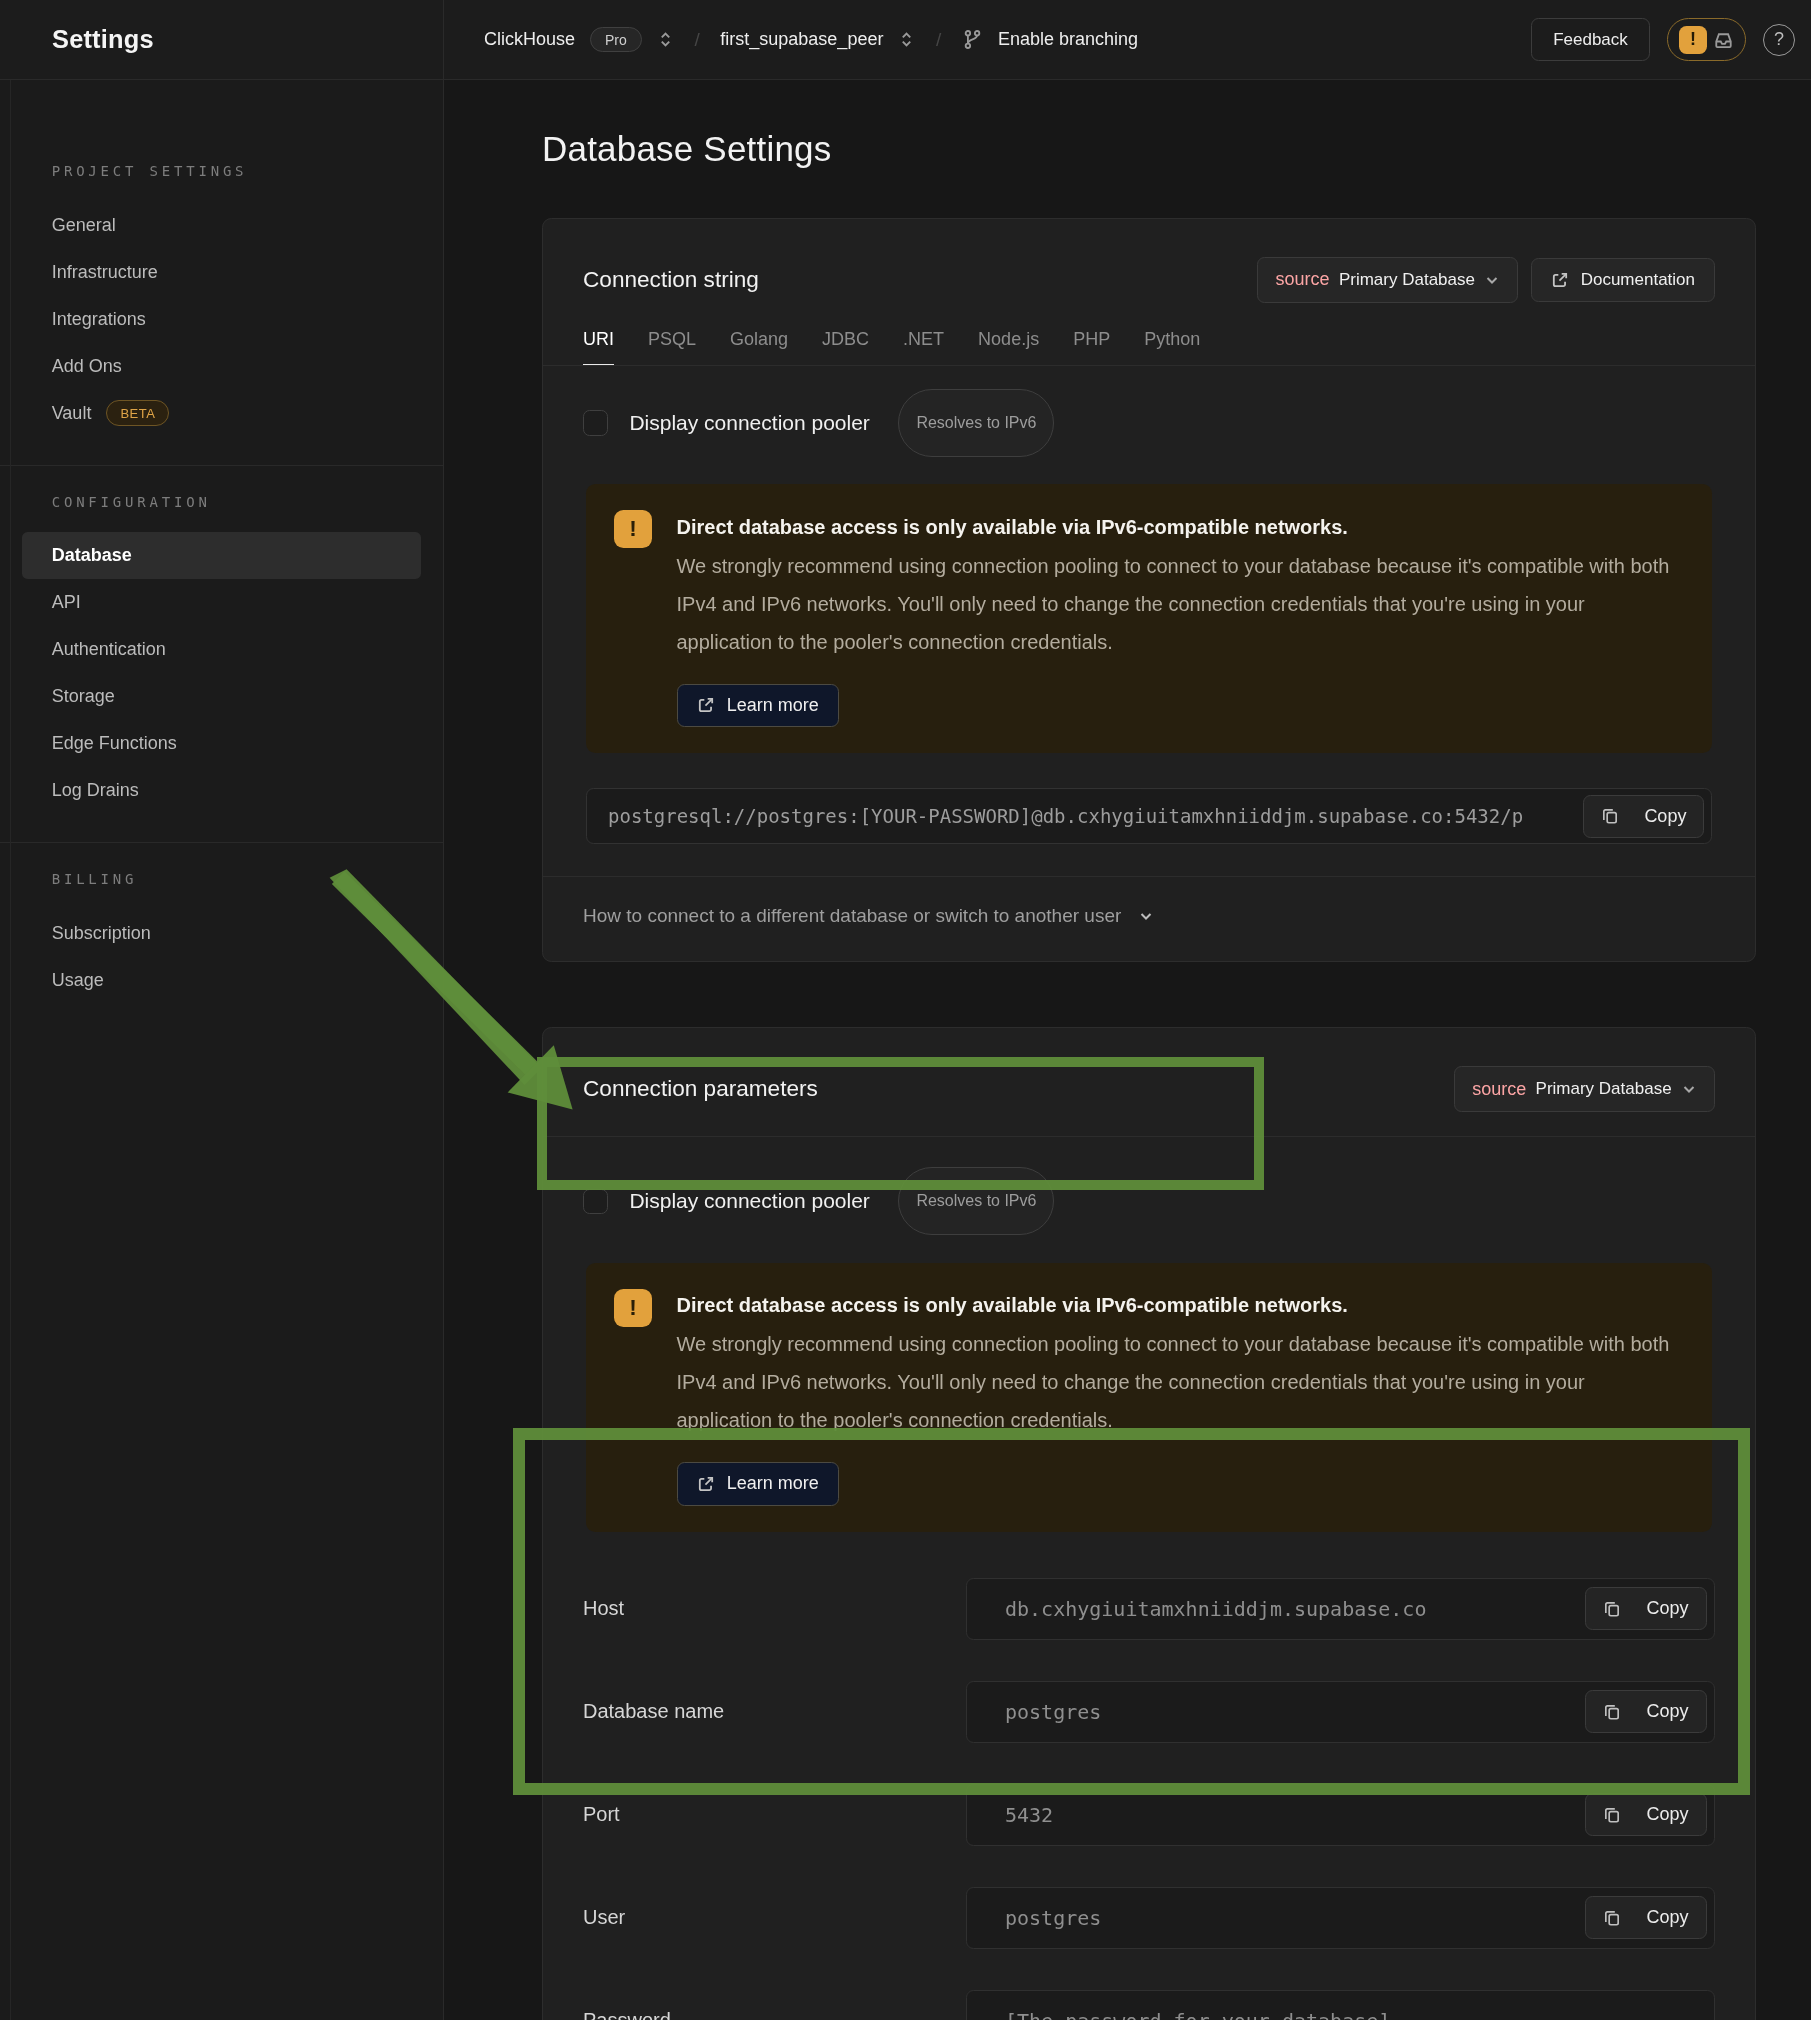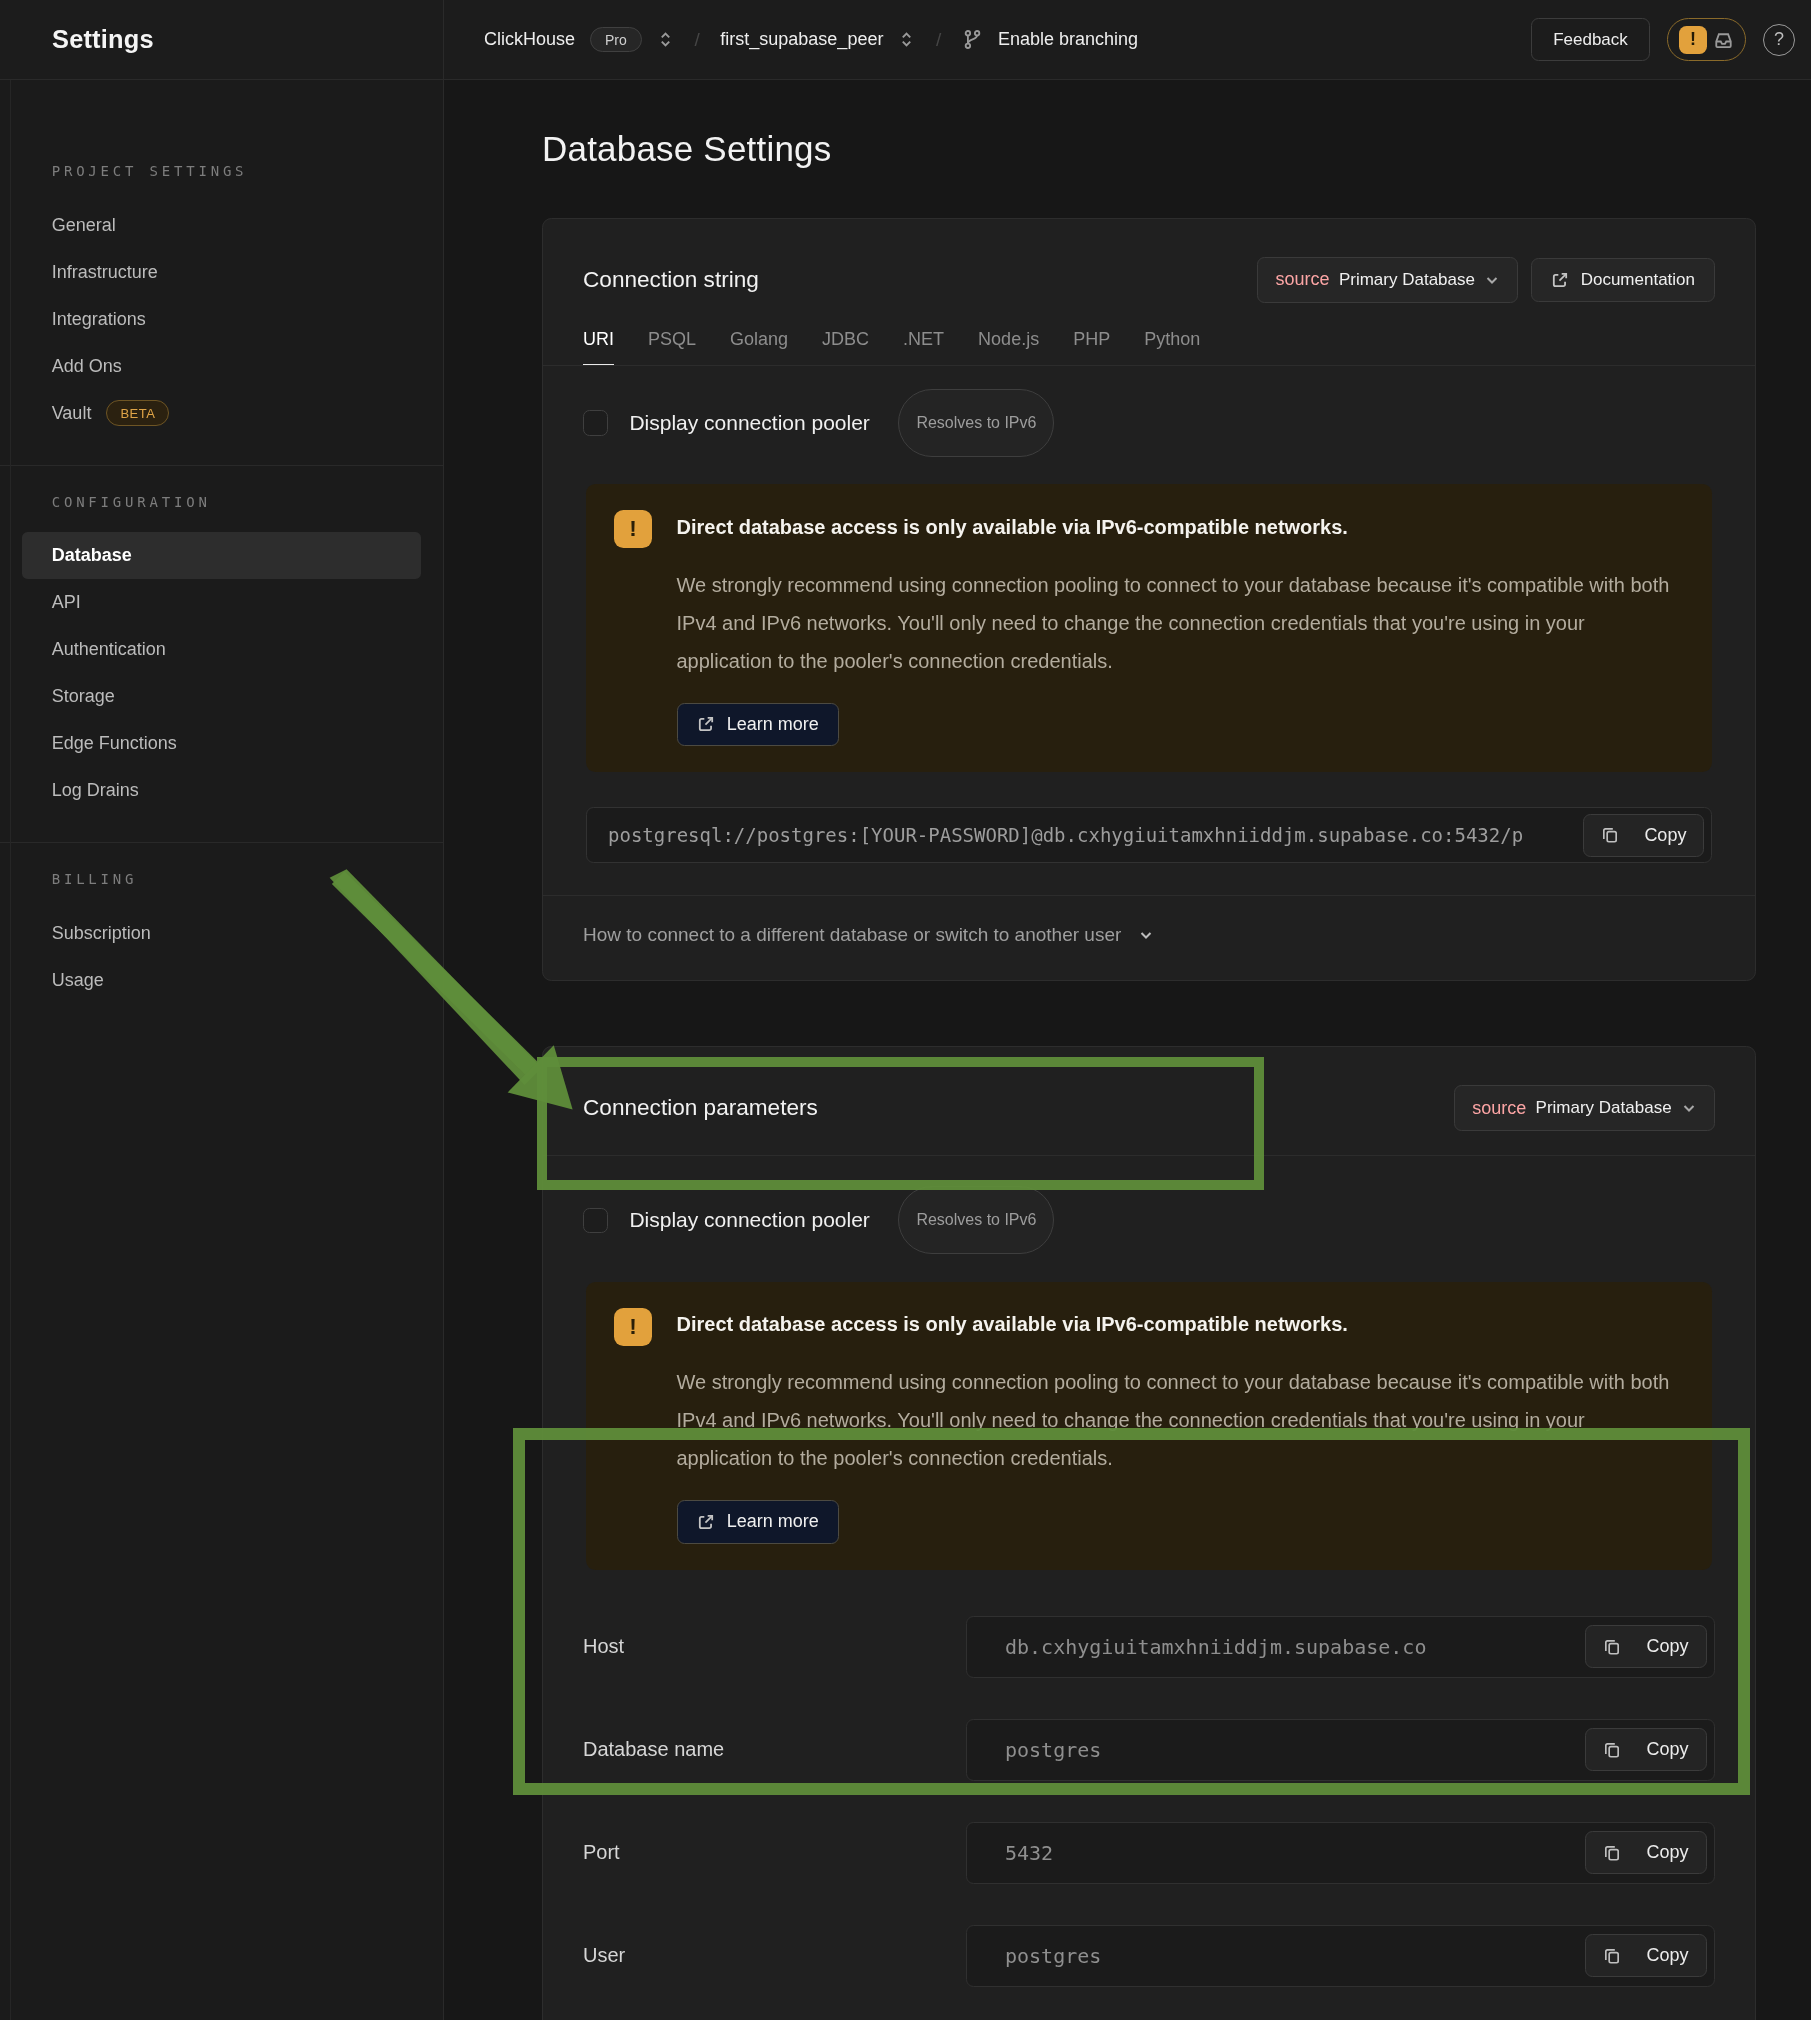--- a/index.html
+++ b/index.html
@@ -123,21 +123,21 @@
   .notice {
     margin:3.8px 43px 0; background:#271f0e; border-radius:9.4px;
     padding:26px 28px; display:flex; gap:24.5px;
   }
   .warn-sq {
     width:38px; height:38px; border-radius:9.4px; background:#e2a13c; flex:0 0 38px;
     color:#2a1f08; font-weight:700; font-size:22.6px;
     display:flex; align-items:center; justify-content:center;
   }
   .notice-title { font-size:20px; font-weight:700; color:#f5f3ee; margin-top:5.6px; }
-  .notice-body { font-size:20px; color:#b3ac9e; line-height:38px; margin-top:27px; max-width:1003px; }
+  .notice-body { font-size:20px; color:#b3ac9e; line-height:38px; margin-top:8px; max-width:1003px; }
   .learn-btn {
     margin-top:22.6px; display:inline-flex; align-items:center; gap:12.2px;
     background:#0f172a; border:0.9px solid #4c4a42; border-radius:7.5px;
     color:#f0f0f0; font-size:18px; padding:10.4px 19px; cursor:pointer;
     font-family:"Liberation Sans",sans-serif;
   }
 
   .uri-box {
     margin:35px 43px 0; height:56px; background:#1b1b1b; border:0.9px solid #323232;
     border-radius:7.5px; display:flex; align-items:center; padding-left:21px;

